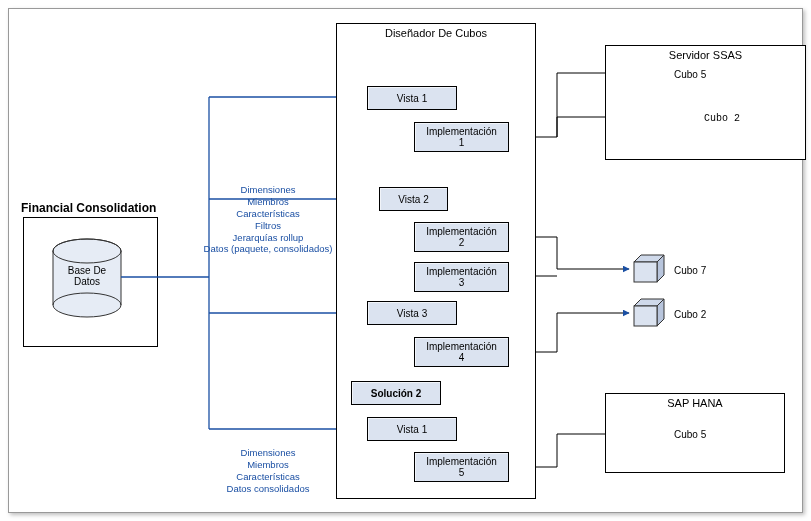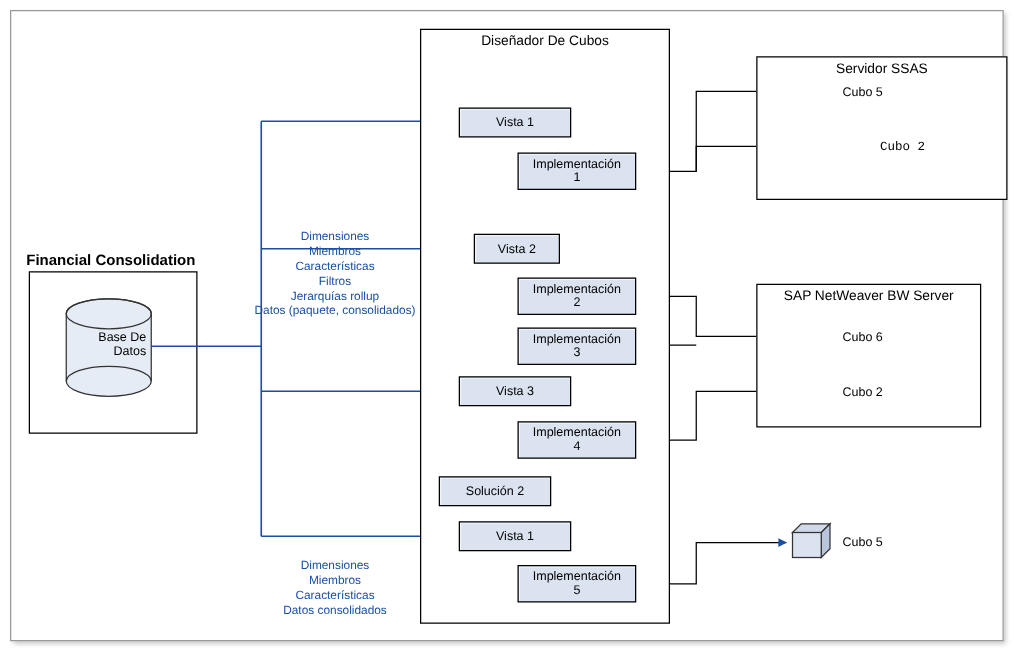--- a/index.html
+++ b/index.html
@@ -71,21 +71,21 @@
   }
   .anno {
     position: absolute;
     color: #1a4fa3;
     font-size: 9.5px;
     line-height: 1.25;
     text-align: center;
   }
   .db-label {
     position: absolute;
-    text-align: right;
+    text-align: center;
     font-size: 10px;
     width: 60px;
   }
   .cube-label {
     position: absolute;
     font-size: 10px;
   }
 </style>
 </head>
 <body>
@@ -183,32 +183,32 @@
     <div class="box inset" style="left:358px; top:77px;  width:90px; height:24px;">Vista 1</div>
     <div class="box inset" style="left:405px; top:113px; width:95px; height:30px;">Implementación<br>1</div>
 
     <div class="box inset" style="left:358px; top:178px; width:69px; height:24px;margin-left:12px;">Vista 2</div>
     <div class="box inset" style="left:405px; top:213px; width:95px; height:30px;">Implementación<br>2</div>
     <div class="box inset" style="left:405px; top:253px; width:95px; height:30px;">Implementación<br>3</div>
 
     <div class="box inset" style="left:358px; top:292px; width:90px; height:24px;">Vista 3</div>
     <div class="box inset" style="left:405px; top:328px; width:95px; height:30px;">Implementación<br>4</div>
 
-    <div class="box inset" style="left:342px; top:372px; width:90px; height:24px;">Solución 2</div>
+    <div class="box inset" style="left:342px; top:372px; width:90px; height:24px;font-weight:bold;">Solución 2</div>
     <div class="box inset" style="left:358px; top:408px; width:90px; height:24px;">Vista 1</div>
     <div class="box inset" style="left:405px; top:443px; width:95px; height:30px;">Implementación<br>5</div>
 
     <div class="panel" style="left:596px; top:36px; width:201px; height:115px;">
       <div class="panel-title">Servidor SSAS</div>
     </div>
     <div class="cube-label" style="left:665px; top:60px;">Cubo 5</div>
     <div class="cube-label" style="left:695px; top:104px;font-family:Liberation Mono, monospace;">Cubo 2</div>
 
-    <div class="panel" style="left:596px; top:218px; width:180px; height:115px;">
-      <div class="panel-title">SAP NetWeaver BW Server</div>
+    <div class="cube-label" style="left:665px; top:256px;">Cubo 7</div>
+    <div class="cube-label" style="left:665px; top:300px;">Cubo 2</div>
+
+    <div class="panel" style="left:596px; top:384px; width:180px; height:80px;">
+      <div class="panel-title">SAP HANA</div>
     </div>
-    <div class="cube-label" style="left:665px; top:256px;">Cubo 6</div>
-    <div class="cube-label" style="left:665px; top:300px;">Cubo 2</div>
-
     <div class="cube-label" style="left:665px; top:420px;">Cubo 5</div>
 
   </div>
 </div>
 
 </body></html>

